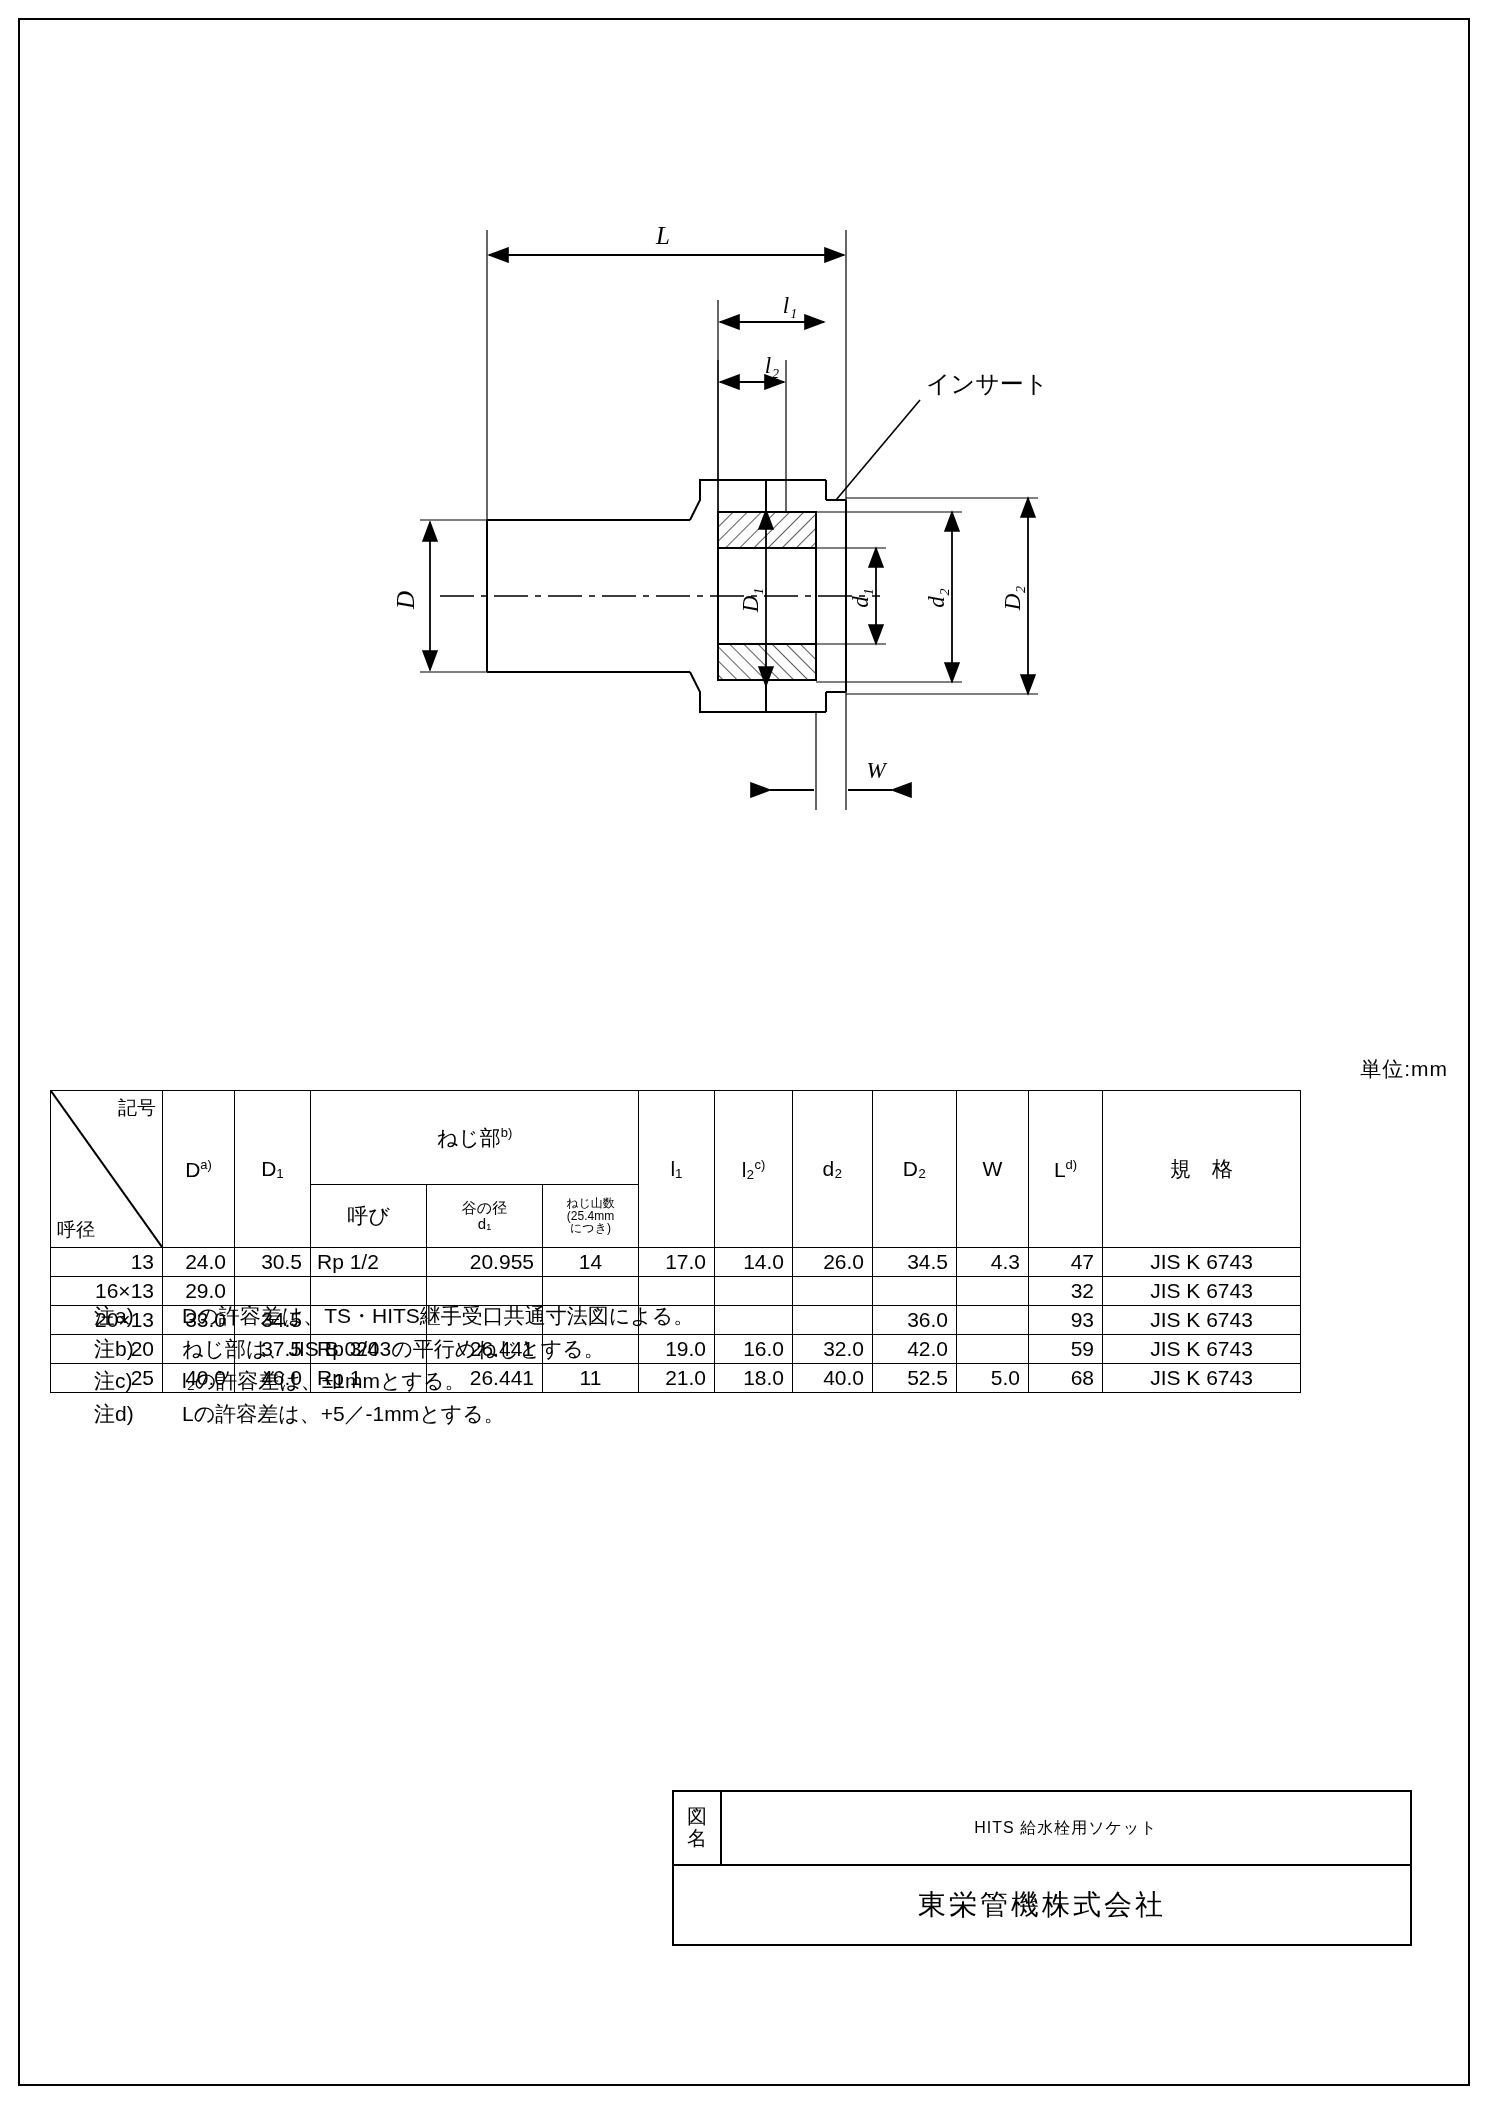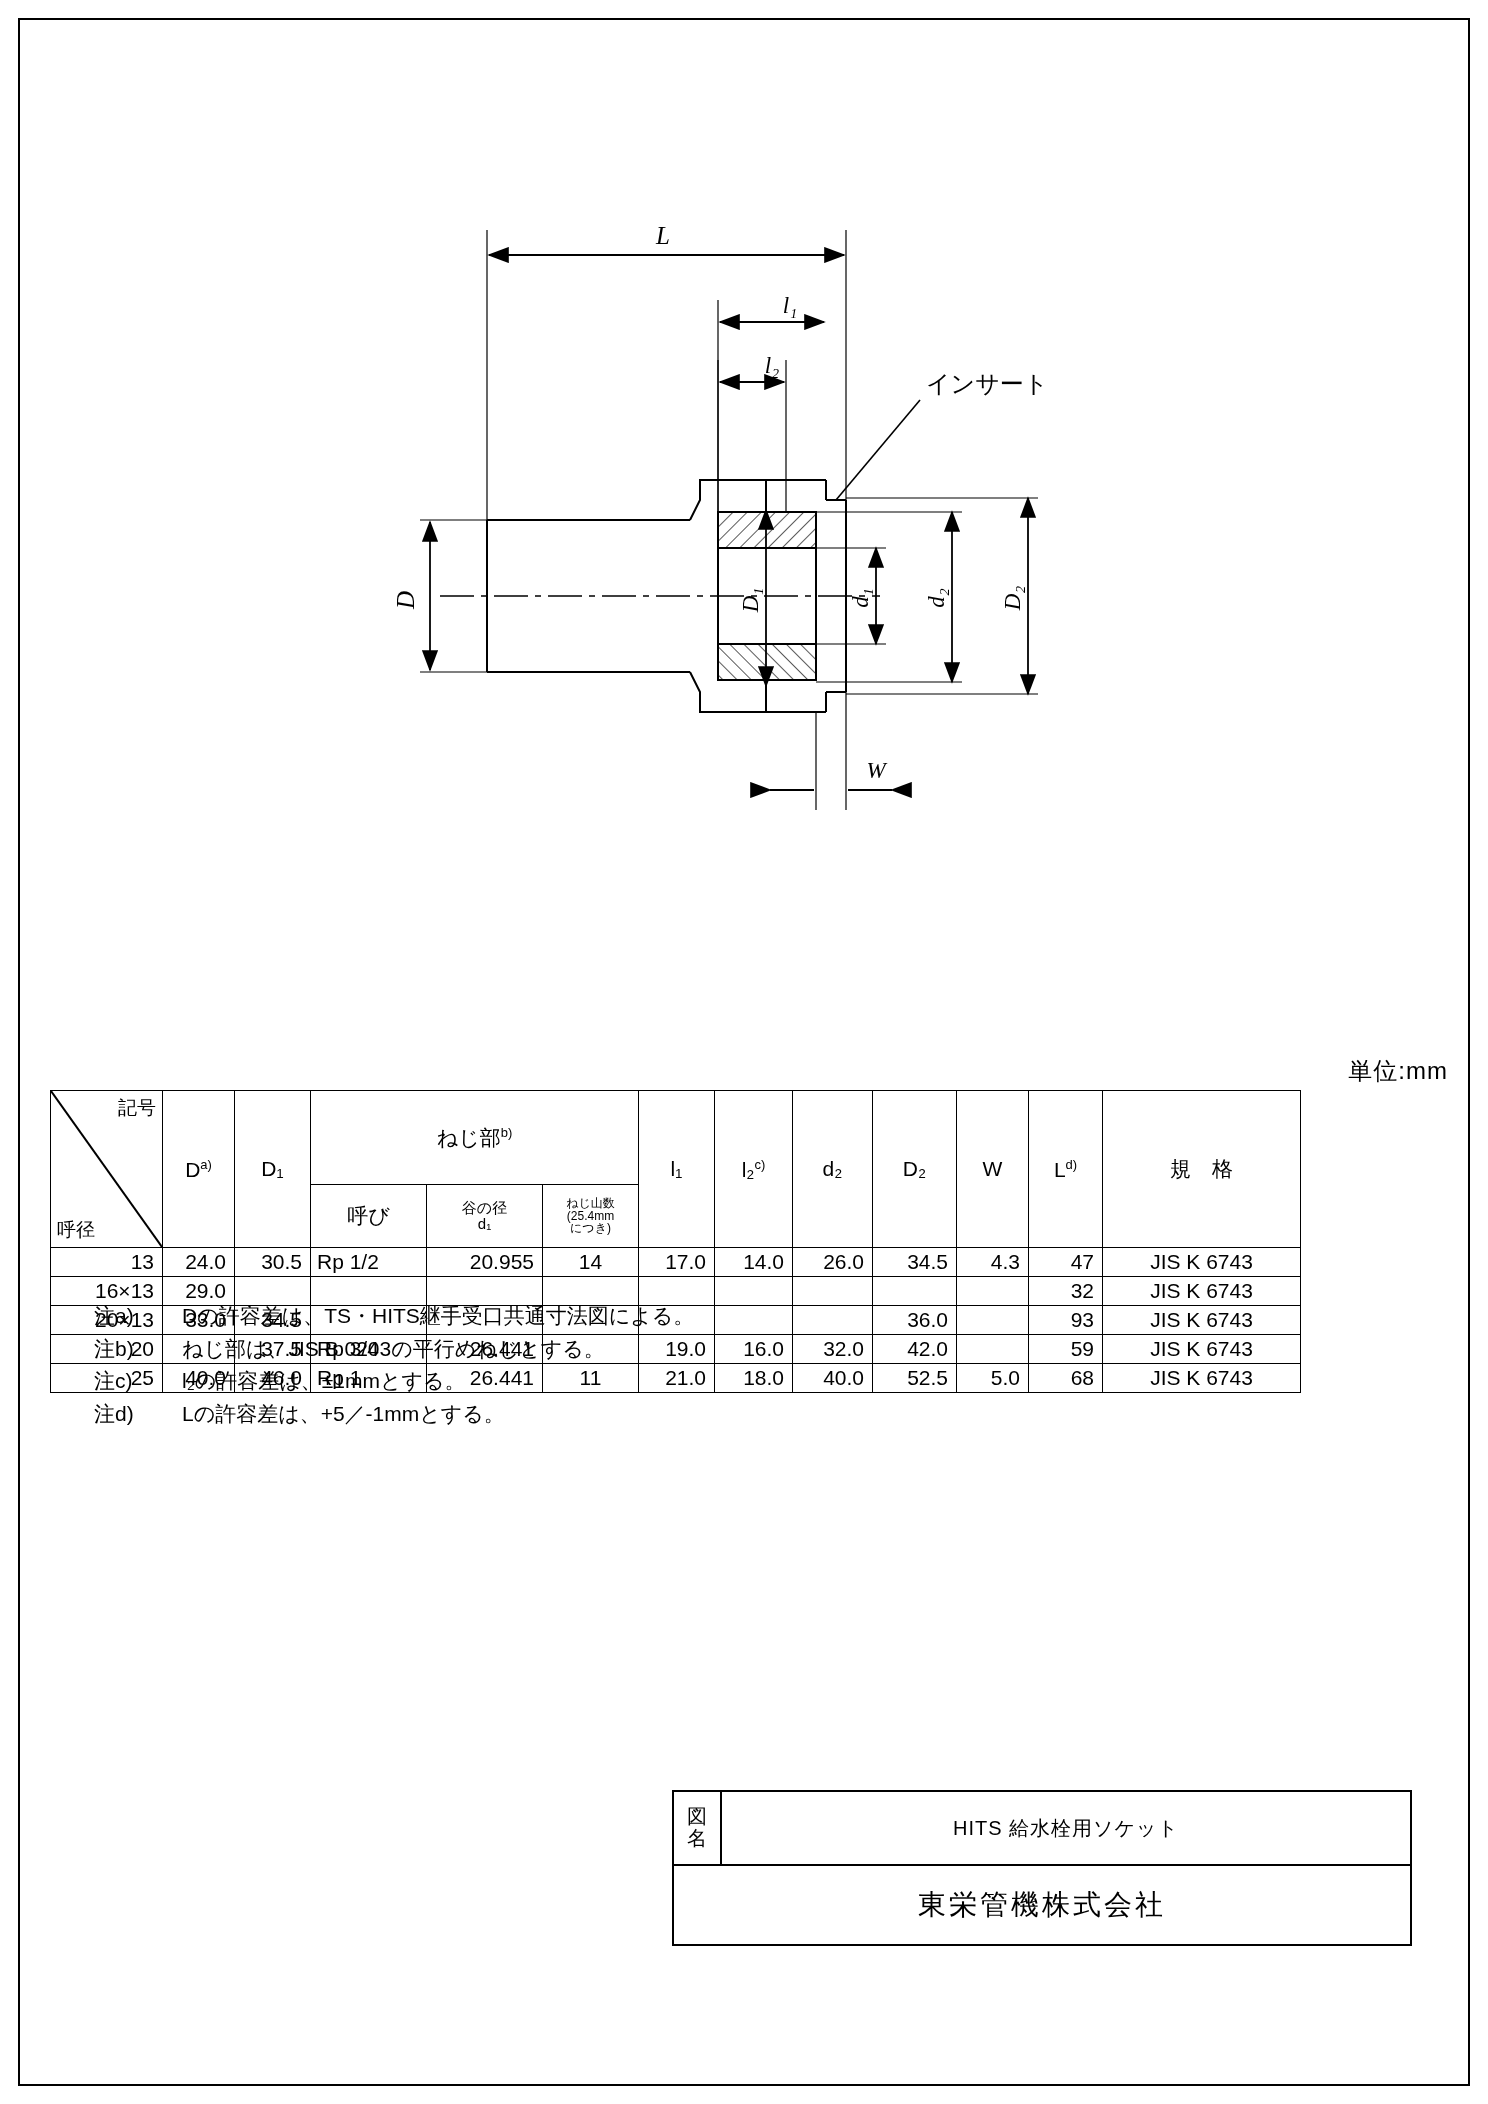--- a/index.html
+++ b/index.html
@@ -4,21 +4,21 @@
 <style>
   html,body{margin:0;padding:0;background:#fff;}
   body{font-family:"Liberation Sans","DejaVu Sans",sans-serif;color:#000;}
   #page{position:relative;width:1488px;height:2104px;background:#fff;}
   #frame{position:absolute;left:18px;top:18px;width:1452px;height:2068px;border:2px solid #000;box-sizing:border-box;}
 
   
   #drawing{position:absolute;left:0;top:0;width:1452px;height:900px;}
 
   
-  #unit{position:absolute;right:40px;top:1055px;font-size:24px;letter-spacing:1px;text-align:center;}
+  #unit{position:absolute;right:40px;top:1055px;font-size:21px;letter-spacing:1px;text-align:center;}
 
   
   #tablewrap{position:absolute;left:50px;top:1090px;width:1250px;}
   table.spec{border-collapse:collapse;table-layout:fixed;width:1250px;font-size:21px;}
   table.spec td,table.spec th{border:1.6px solid #000;padding:0;text-align:center;vertical-align:middle;font-weight:normal;height:28px;}
   table.spec td.num{text-align:right;padding-right:8px;}
   table.spec td.lft{text-align:left;padding-left:6px;}
   .hdr{height:94px;}
   .corner{position:relative;padding:0!important;}
   .corner .diag{position:absolute;left:0;top:0;width:100%;height:100%;}
@@ -30,21 +30,21 @@
 
   
   #notes{position:absolute;left:62px;top:1300px;font-size:21px;line-height:1.55;}
   #notes div{white-space:pre;}
   #notes .lbl{display:inline-block;width:88px;margin-left:32px;}
 
   
   #titleblock{position:absolute;left:672px;top:1790px;width:740px;border:2px solid #000;box-sizing:border-box;}
   #tb-row1{display:flex;height:72px;border-bottom:2px solid #000;}
   #tb-label{width:46px;border-right:2px solid #000;display:flex;flex-direction:column;align-items:center;justify-content:center;font-size:20px;line-height:1.08;}
-  #tb-name{flex:1;display:flex;align-items:center;justify-content:center;font-size:20px;letter-spacing:1px;}
+  #tb-name{flex:1;display:flex;align-items:center;justify-content:center;font-size:16px;letter-spacing:1px;}
   #tb-row2{height:78px;display:flex;align-items:center;justify-content:center;font-size:28px;letter-spacing:3px;}
 </style>
 </head>
 <body>
 
 <div id="page">
   <div id="frame"></div>
 
   <div id="drawing">
     <svg width="1452" height="900" viewBox="0 0 1452 900">

